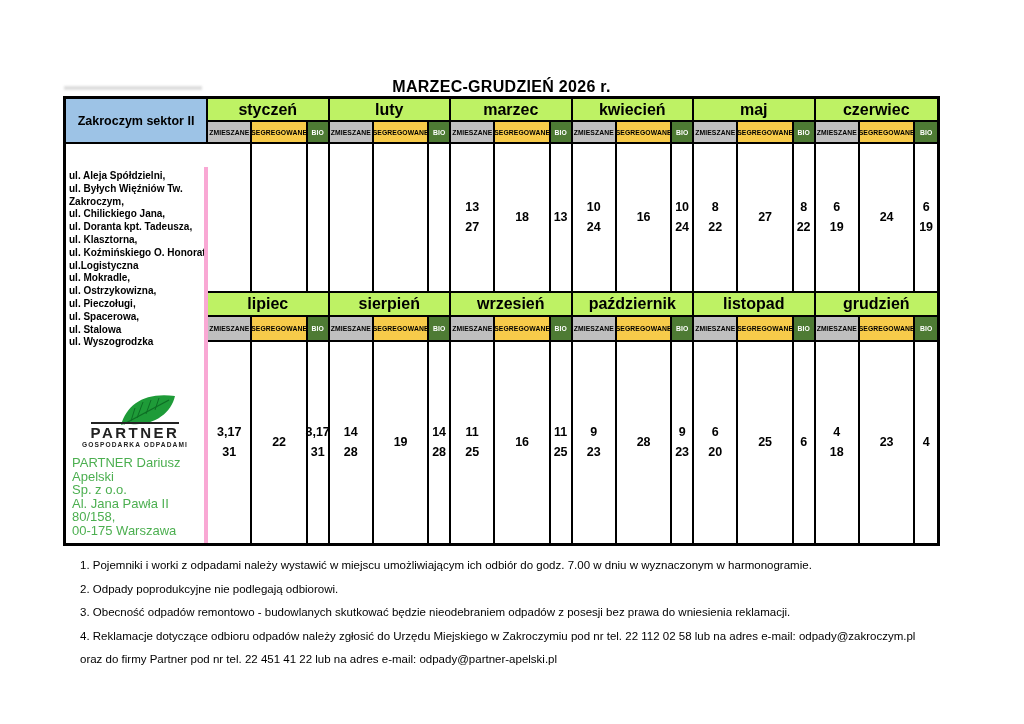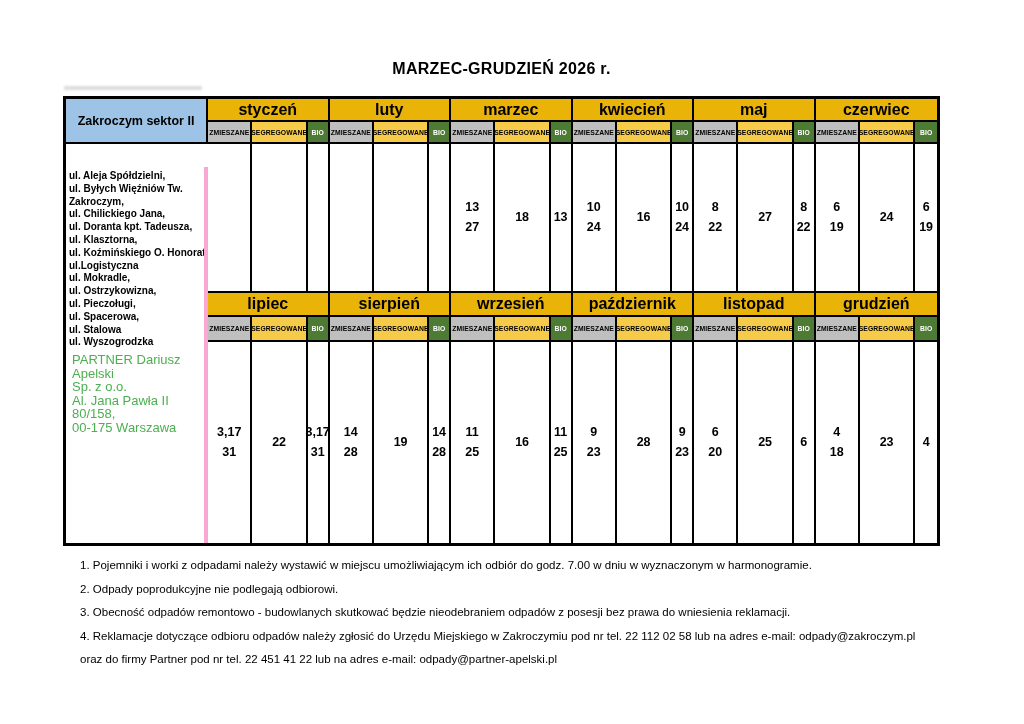--- a/index.html
+++ b/index.html
@@ -1,21 +1,21 @@
 <!DOCTYPE html>
 <html lang="pl"><head>
 <meta charset="utf-8">
 <style>
   html,body { margin:0; padding:0; background:#ffffff; }
   .page {
     position:relative; width:1024px; height:724px; background:#ffffff;
     font-family:"Liberation Sans", sans-serif; color:#000; overflow:hidden;
   }
   .doc-title {
-    position:absolute; left:63px; top:60px; width:877px;
+    position:absolute; left:63px; top:78px; width:877px;
     text-align:center; font-size:16px; font-weight:bold; letter-spacing:0.3px;
   }
   .scan-smudge {
     position:absolute; left:64px; top:86px; width:138px; height:4px;
     background:#dedede; filter:blur(1px);
   }
   
   .schedule {
     position:absolute; left:63px; top:96px; width:877px; height:450px;
     border:3px solid #000; box-sizing:border-box; display:flex;
@@ -45,21 +45,21 @@
   .months-col { flex:1; display:flex; flex-direction:column; }
   .months-grid { display:grid; grid-template-columns:repeat(6, 45fr 56fr 22fr); box-sizing:border-box; }
   #grid-top    { grid-template-rows:23px 22px 1fr; height:197px; }
   #grid-bottom { grid-template-rows:24px 25px 1fr; height:253px; }
   .months-grid > div {
     border-right:2px solid #000; border-bottom:2px solid #000; box-sizing:border-box;
     display:flex; align-items:center; justify-content:center; min-width:0;
   }
   .months-grid > .last-col { border-right:none; }
   .months-grid > .bottom-row { border-bottom:none; }
-  .month-header { grid-column:span 3; font-size:16px; font-weight:bold; background:#eab308; }
+  .month-header { grid-column:span 3; font-size:16px; font-weight:bold; background:#bef264; }
   .subheader { font-size:6.8px; font-weight:bold; letter-spacing:0.1px; overflow:hidden; }
   .data-cell {
     font-size:12.5px; font-weight:bold; text-align:center;
     white-space:pre-line; line-height:1.55; background:#fff; overflow:visible;
   }
   
   .notes { position:absolute; left:68px; top:558px; width:920px; }
   .note-line { font-size:11.5px; line-height:14px; margin-bottom:9.5px; white-space:nowrap;margin-left:12px; }
 </style>
 </head>
@@ -84,20 +84,29 @@
             <div class="street-line">ul. Klasztorna,</div>
             <div class="street-line">ul. Koźmińskiego O. Honorata,</div>
             <div class="street-line">ul.Logistyczna</div>
             <div class="street-line">ul. Mokradle,</div>
             <div class="street-line">ul. Ostrzykowizna,</div>
             <div class="street-line">ul. Pieczoługi,</div>
             <div class="street-line">ul. Spacerowa,</div>
             <div class="street-line">ul. Stalowa</div>
             <div class="street-line">ul. Wyszogrodzka</div>
           </div>
+        <div class="logo-block">
+          <svg class="leaf-svg" width="62" height="40" viewBox="0 0 62 40">
+            <path id="leaf-shape" d="M4 37 C 10 16, 28 4, 58 8 C 54 26, 36 38, 14 36 C 9 35.5, 6 36.5, 4 37 Z" fill="#1E9B38"></path>
+            <path d="M7 36 L 52 12" stroke="#0d6e24" stroke-width="1.4" fill="none"></path>
+            <path d="M20 30 L 26 14 M29 26 L 34 12 M38 22 L 42 10 M14 33 L 18 20" stroke="#0d6e24" stroke-width="1" fill="none"></path>
+          </svg>
+          <div class="brand-word" style="color: rgb(34, 34, 34); border-top-color: rgb(34, 34, 34);">PARTNER</div>
+          <div class="brand-tagline" style="color: rgb(34, 34, 34);">GOSPODARKA ODPADAMI</div>
+        </div>
         <div class="company-info" style="color: rgb(76, 175, 80);">
             <div>PARTNER Dariusz Apelski</div>
             <div>Sp. z o.o.</div>
             <div>Al. Jana Pawła II 80/158,</div>
             <div>00-175 Warszawa</div>
           </div>
       </div>
     </div>
 
     <div class="months-col">

